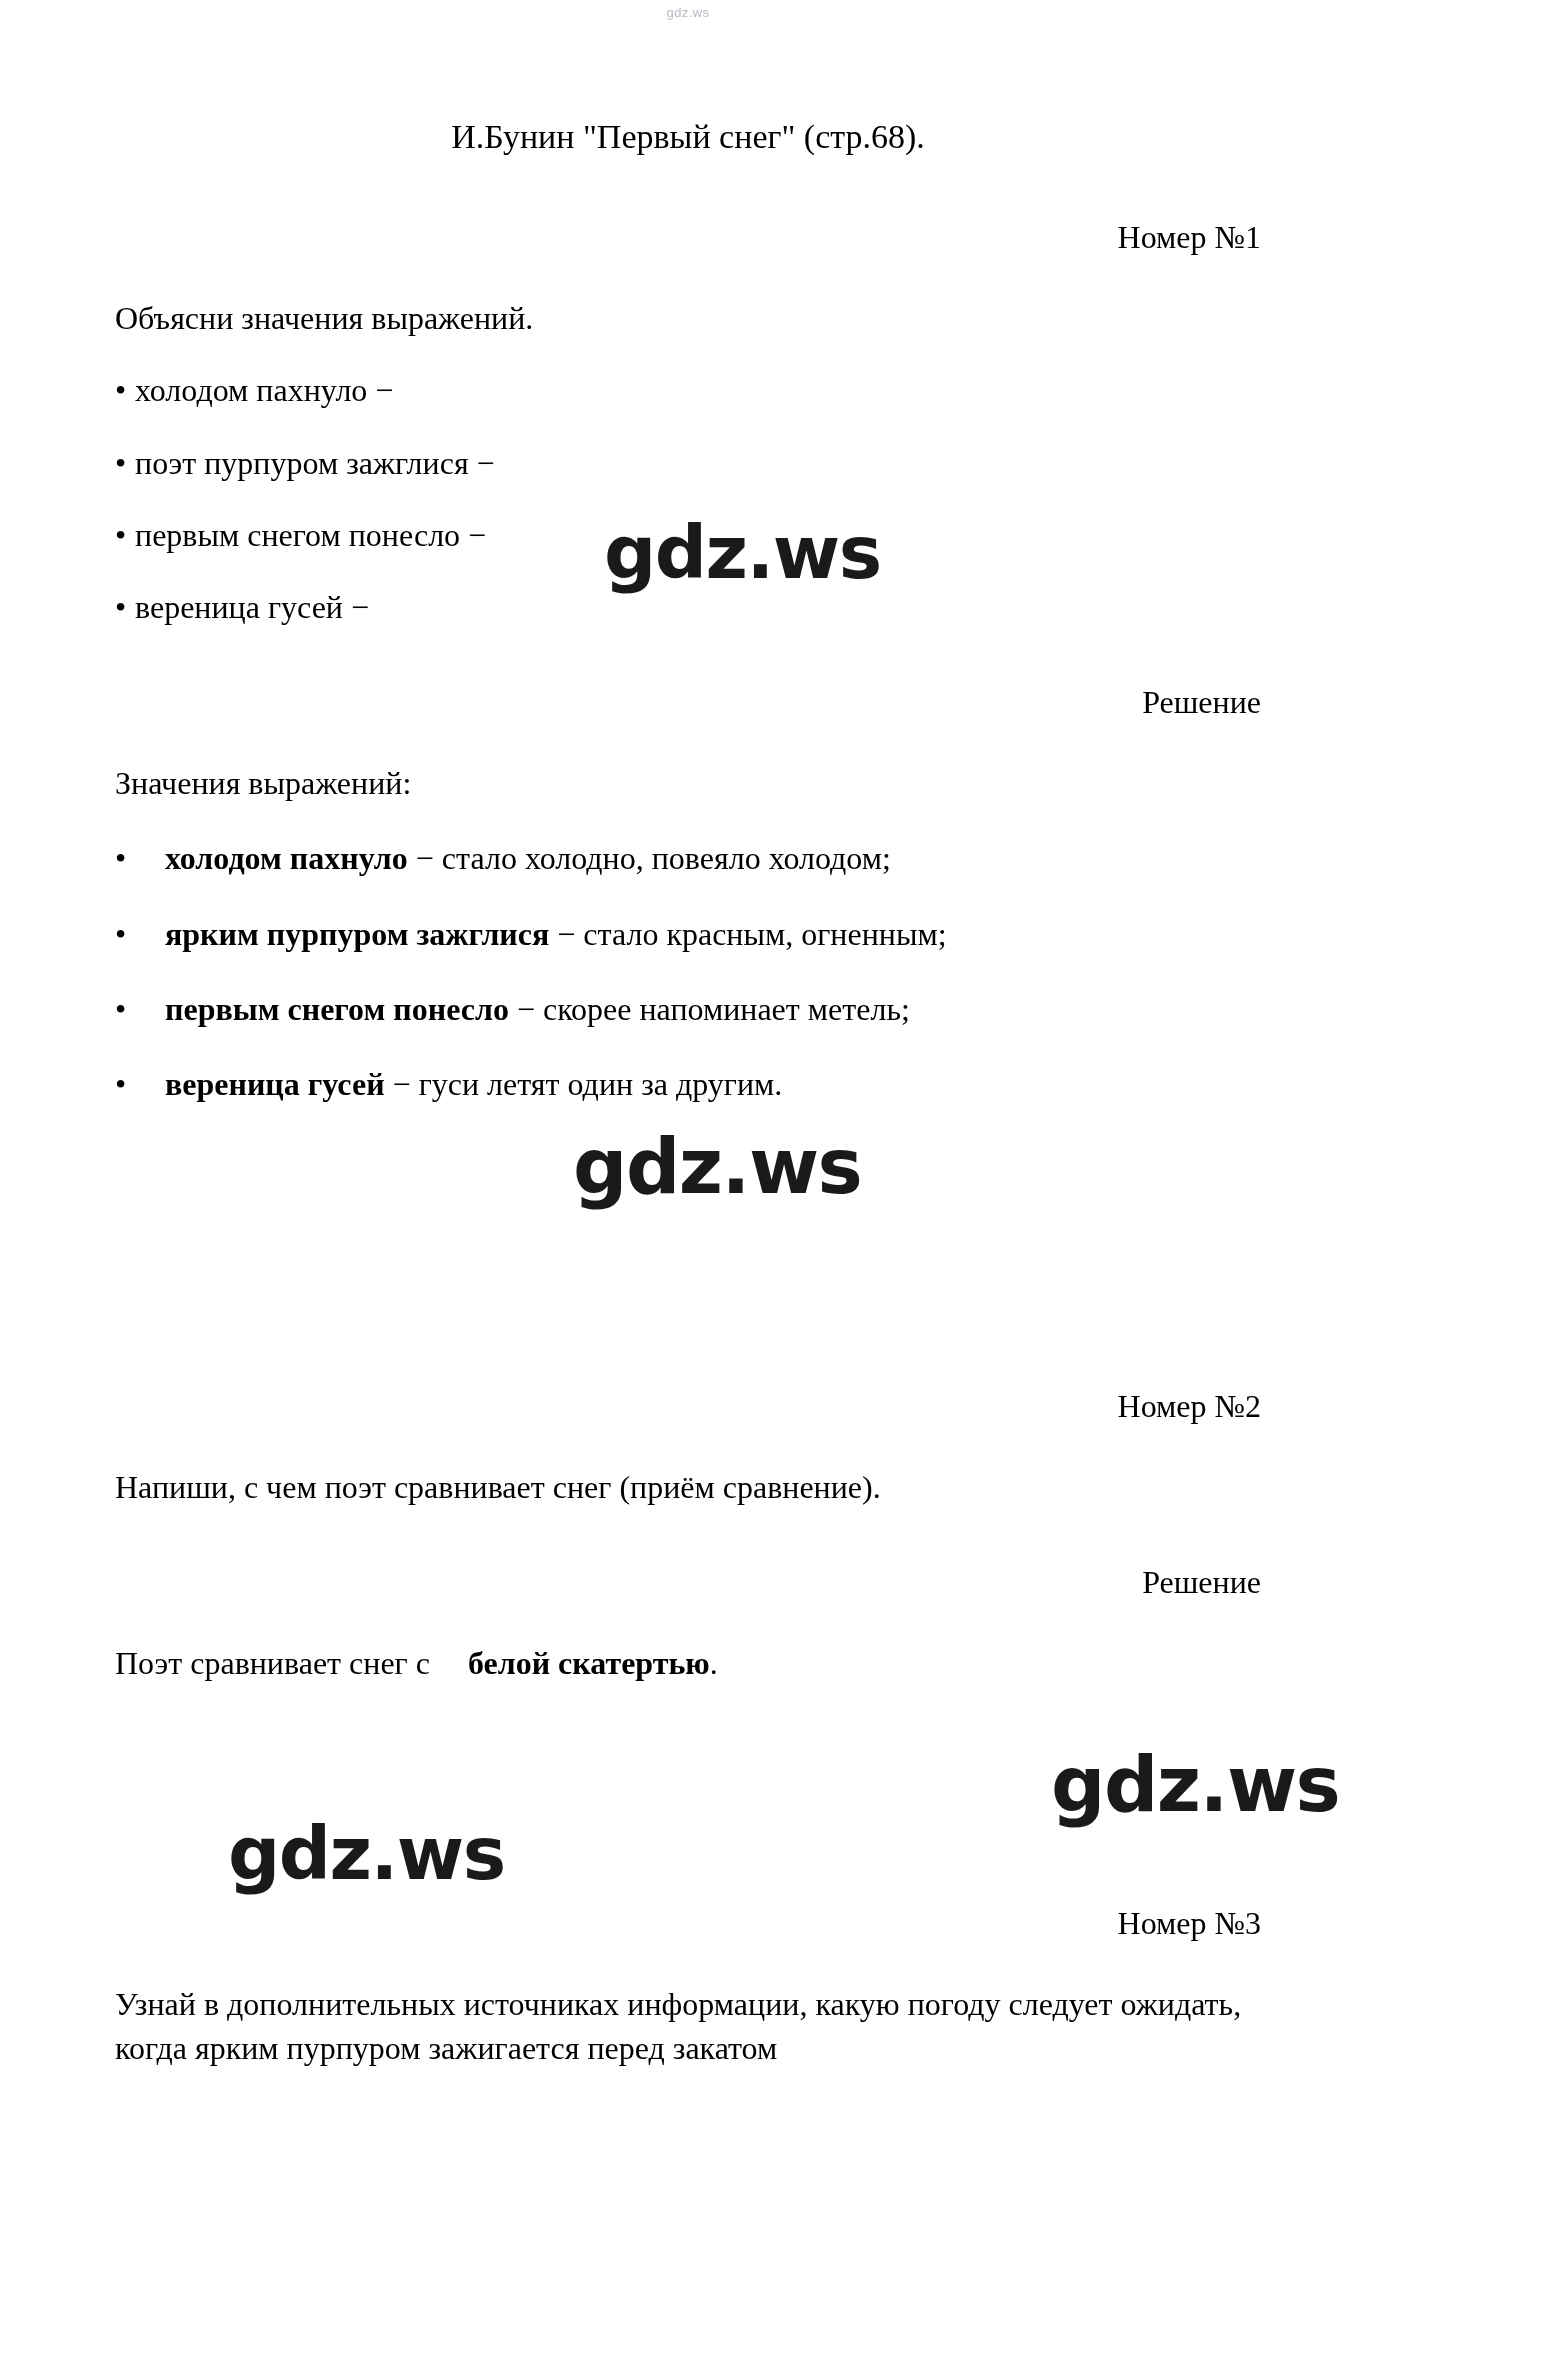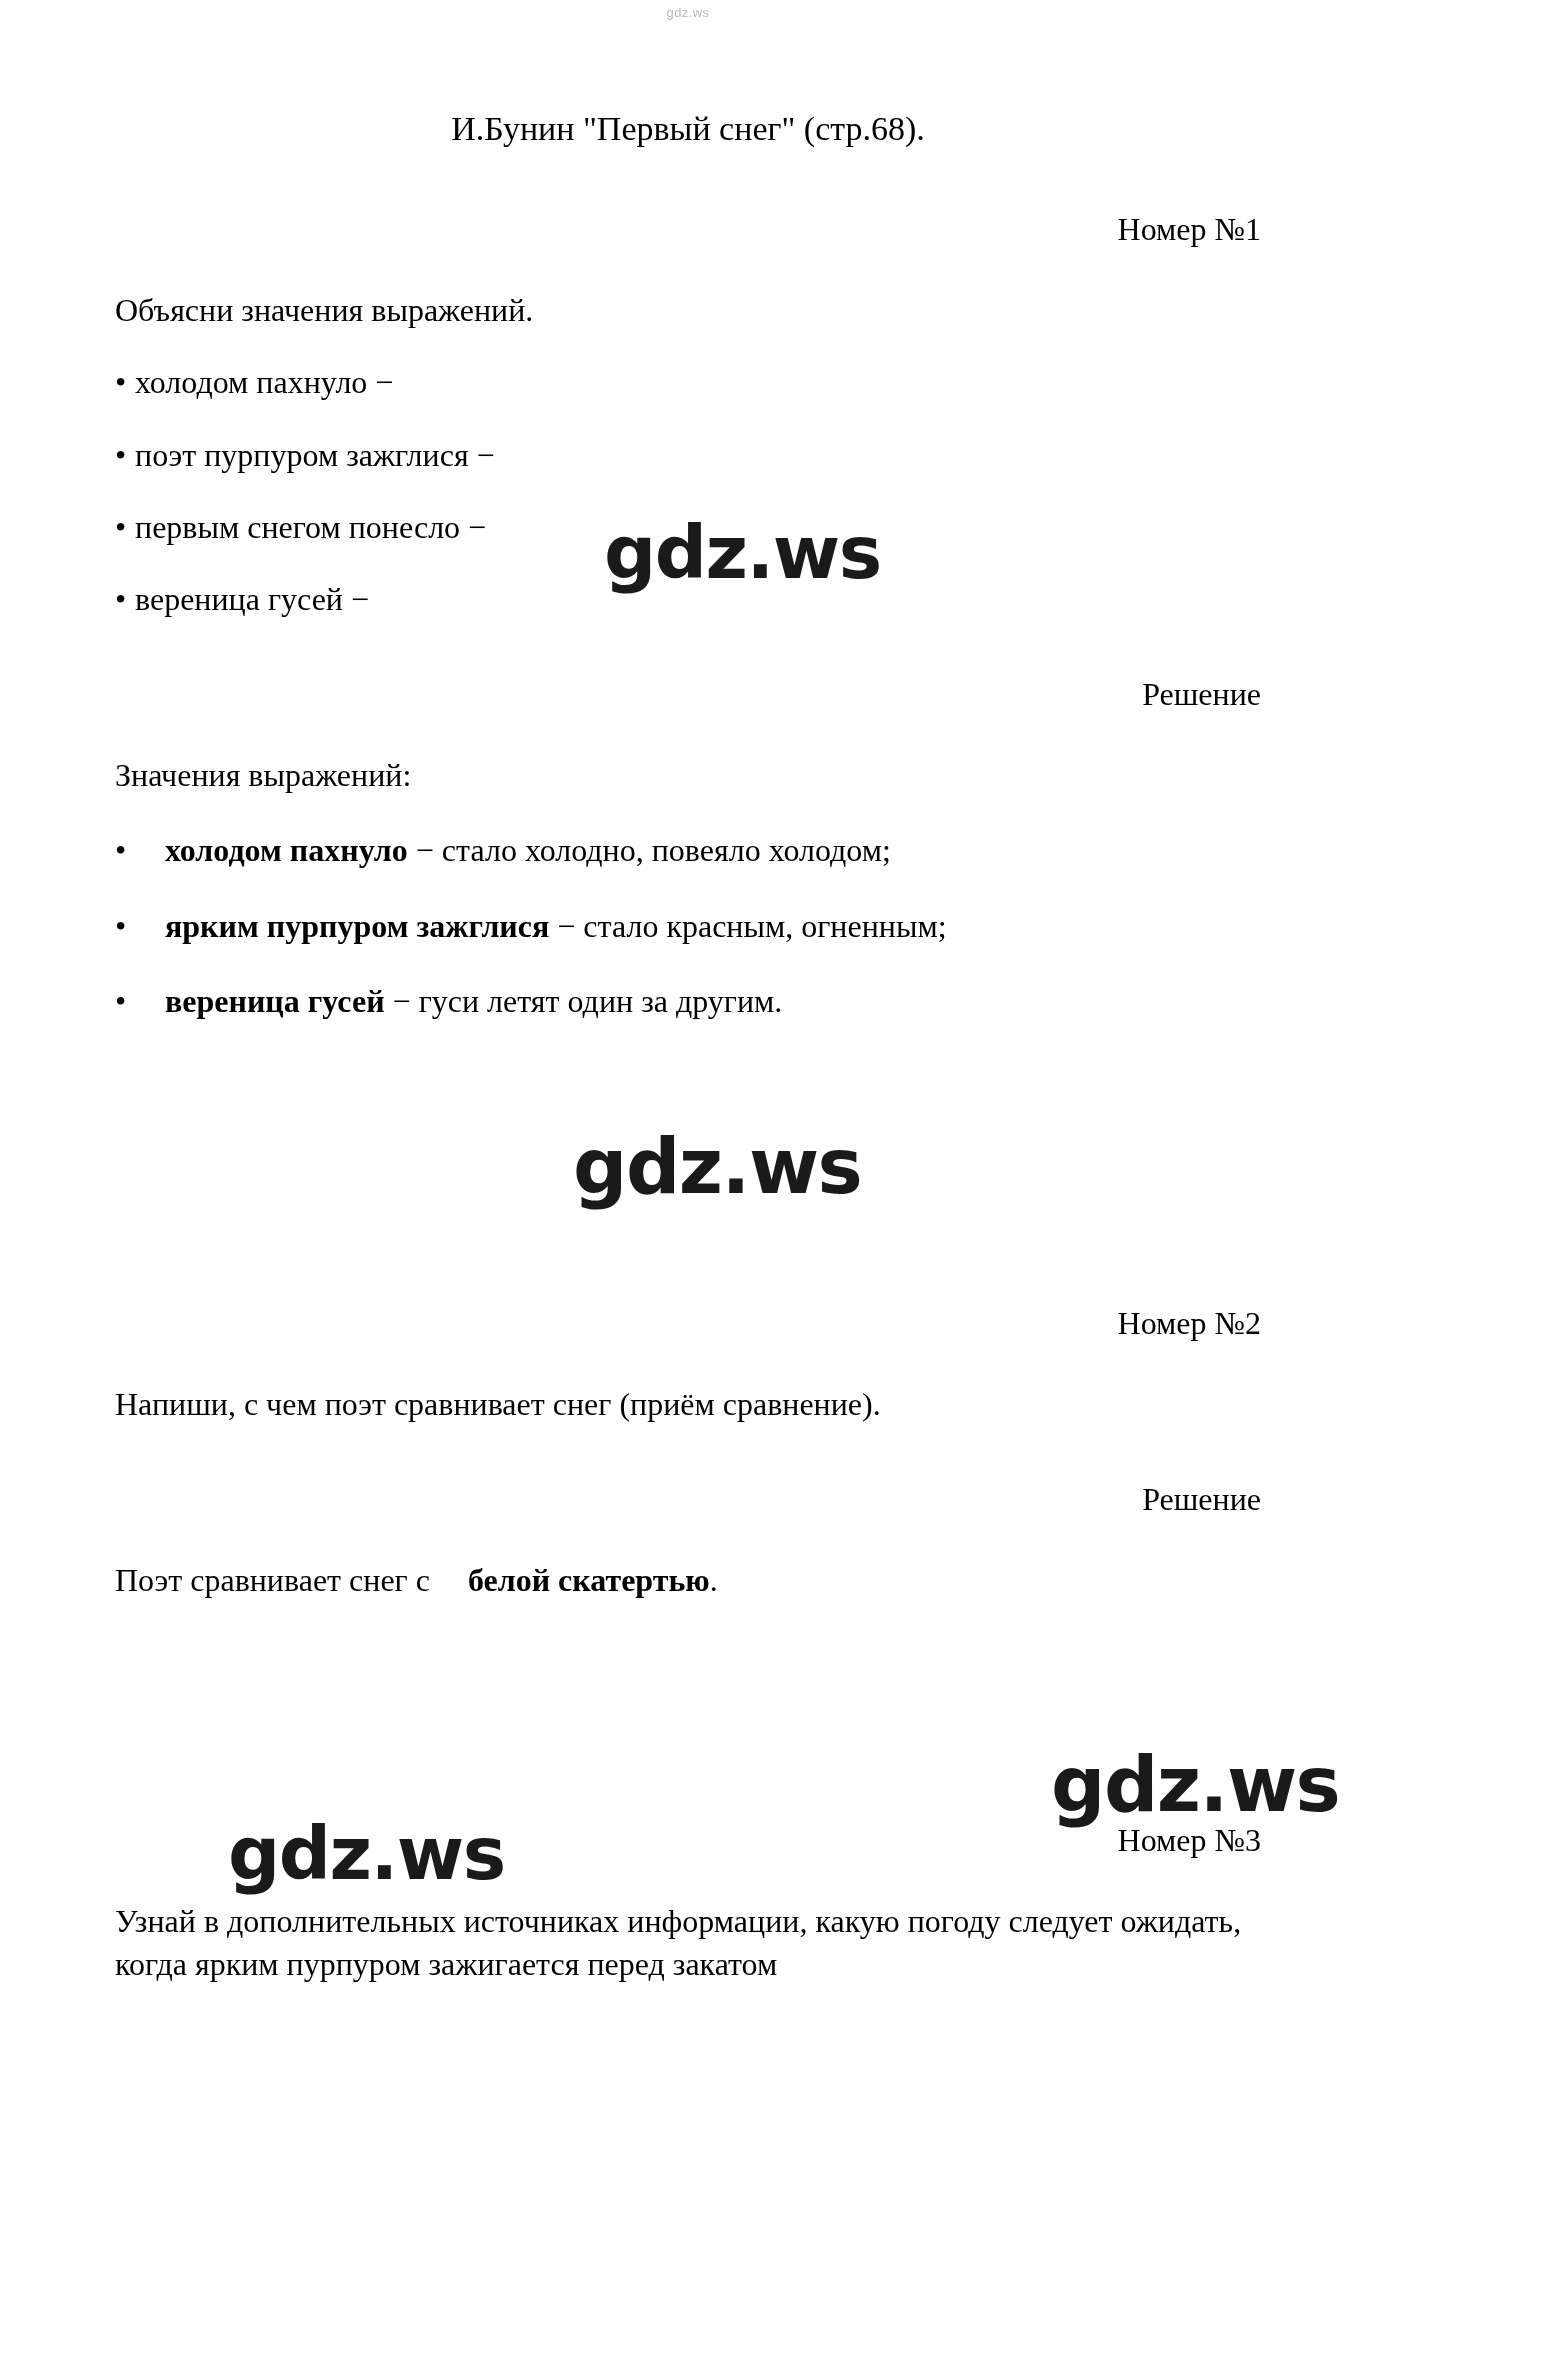--- a/index.html
+++ b/index.html
@@ -13,21 +13,21 @@
     position: relative;
     font-family: "Liberation Serif", serif;
     color: #000000;
     overflow: hidden;
   }
   .page {
     position: relative;
     width: 1376px;
     height: 2377px;
     box-sizing: border-box;
-    padding: 0 115px;
+    padding: 8px 115px;
   }
   .top-mark {
     position: absolute;
     top: 4.6px;
     left: 50%;
     transform: translateX(-50%);
     font-family: "Liberation Sans", sans-serif;
     font-size: 13px;
     color: #b9b9c3;
     letter-spacing: 0.4px;
@@ -115,20 +115,21 @@
       <li>поэт пурпуром зажглися −</li>
       <li>первым снегом понесло −</li>
       <li>вереница гусей −</li>
     </ul>
 
     <div class="solution-heading">Решение</div>
     <div class="para">Значения выражений:</div>
     <ul class="list tight">
       <li><b>холодом пахнуло</b><span> − </span><span>стало холодно, повеяло холодом;</span></li>
       <li><b>ярким пурпуром зажглися</b><span> − </span><span>стало красным, огненным;</span></li>
+      <li><b>первым снегом понесло</b><span> − </span><span>скорее напоминает метель;</span></li>
       <li><b>вереница гусей</b><span> − </span><span>гуси летят один за другим.</span></li>
     </ul>
   </div>
 
   <div class="gap-xl"></div>
 
   <div class="block">
     <div class="section-heading">Номер №2</div>
     <div class="para">Напиши, с чем поэт сравнивает снег (приём сравнение).</div>
     <div class="solution-heading">Решение</div>

